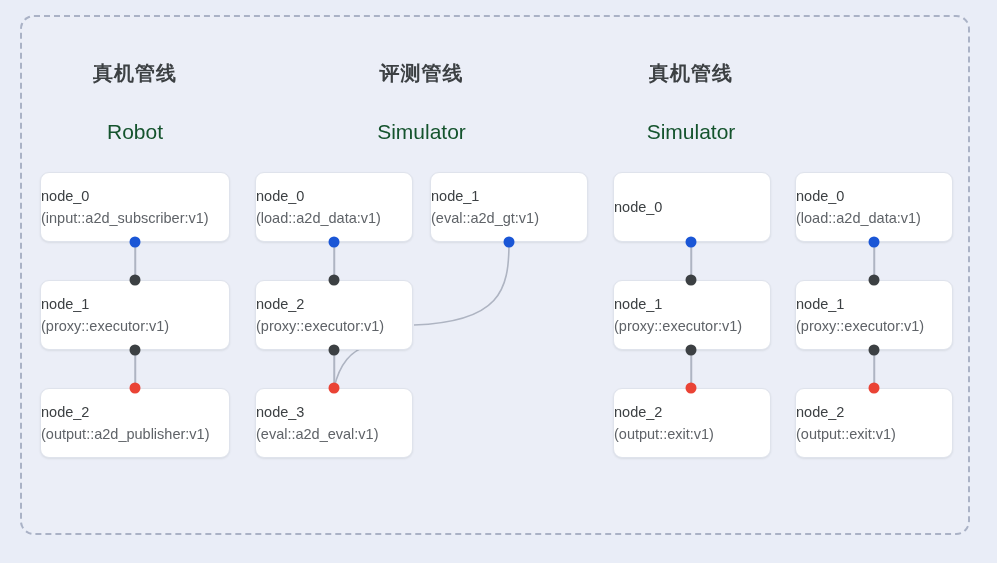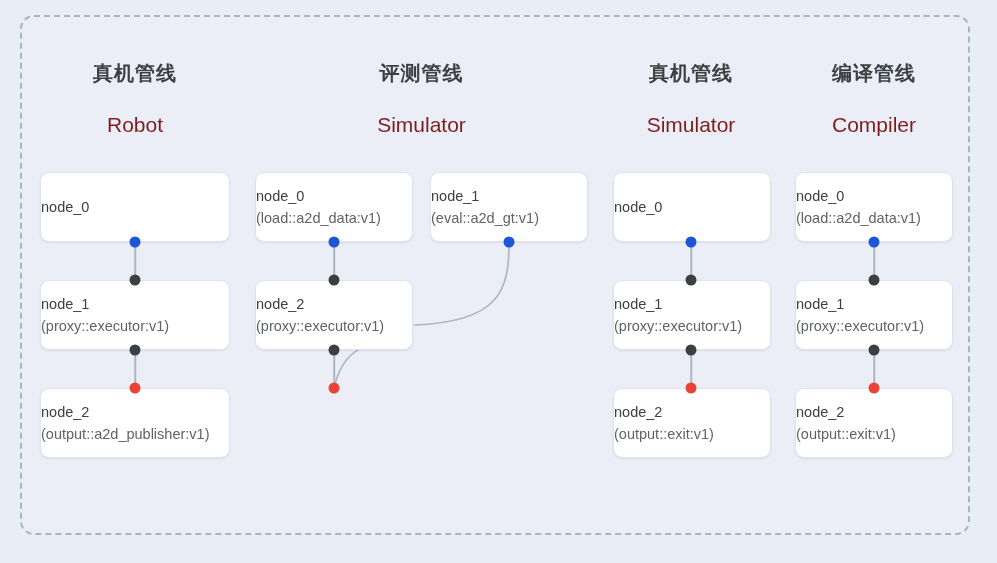--- a/index.html
+++ b/index.html
@@ -21,22 +21,22 @@
     background:rgba(255,255,255,0.10);
   }
 
   
   .col-header{position:absolute;text-align:center;}
   .col-title{
     font-size:20px;font-weight:bold;color:#3c4043;
     letter-spacing:1px;line-height:26px;white-space:nowrap;
   }
   .col-sub{
-    margin-top:26px;
-    font-size:21px;color:#7f1d1d;font-weight:normal;
+    margin-top:33px;
+    font-size:21px;color:#14532d;font-weight:normal;
     line-height:26px;white-space:nowrap;
   }
 
   
   .node{
     position:absolute;box-sizing:border-box;
     background:#ffffff;
     border:1px solid #dfe3ec;
     border-radius:9px;
     box-shadow:0 1px 2px rgba(60,64,67,0.10);
@@ -87,24 +87,20 @@
   <div class="col-header" style="left:330px;top:60px;width:183px;">
     <div class="col-title">评测管线</div>
     <div class="col-sub">Simulator</div>
   </div>
 
   <div class="col-header" style="left:596px;top:60px;width:190px;">
     <div class="col-title">真机管线</div>
     <div class="col-sub">Simulator</div>
   </div>
 
-  <div class="col-header" style="left:779px;top:60px;width:190px;">
-    <div class="col-title">编译管线</div>
-    <div class="col-sub">Compiler</div>
-  </div>
 
   <div class="edge-v" style="left:135px;top:242px;height:38px;"></div>
   <div class="edge-v" style="left:135px;top:350px;height:38px;"></div>
 
   <div class="edge-v" style="left:334px;top:242px;height:38px;"></div>
   <div class="edge-v" style="left:334px;top:350px;height:38px;"></div>
 
   <div class="edge-v" style="left:691px;top:242px;height:38px;"></div>
   <div class="edge-v" style="left:691px;top:350px;height:38px;"></div>
 
@@ -113,20 +109,21 @@
 
   <svg class="curves" viewBox="0 0 997 563" xmlns="http://www.w3.org/2000/svg">
 
     <path d="M 509,243 C 509,290 500,322 414,325" fill="none" stroke="#aeb4c2" stroke-width="1.6"></path>
 
     <path d="M 368,346 C 352,350 340,362 334,388" fill="none" stroke="#aeb4c2" stroke-width="1.6"></path>
   </svg>
 
   <div class="node" style="left:40px;top:172px;width:190px;height:70px;">
     <div class="node-name">node_0</div>
+    <div class="node-type">(input::a2d_subscriber:v1)</div>
   </div>
   <div class="node" style="left:40px;top:280px;width:190px;height:70px;">
     <div class="node-name">node_1</div>
     <div class="node-type">(proxy::executor:v1)</div>
   </div>
   <div class="node" style="left:40px;top:388px;width:190px;height:70px;">
     <div class="node-name">node_2</div>
     <div class="node-type">(output::a2d_publisher:v1)</div>
   </div>
 
@@ -134,20 +131,24 @@
     <div class="node-name">node_0</div>
     <div class="node-type">(load::a2d_data:v1)</div>
   </div>
   <div class="node" style="left:430px;top:172px;width:158px;height:70px;">
     <div class="node-name">node_1</div>
     <div class="node-type">(eval::a2d_gt:v1)</div>
   </div>
   <div class="node" style="left:255px;top:280px;width:158px;height:70px;">
     <div class="node-name">node_2</div>
     <div class="node-type">(proxy::executor:v1)</div>
+  </div>
+  <div class="node" style="left:255px;top:388px;width:158px;height:70px;">
+    <div class="node-name">node_3</div>
+    <div class="node-type">(eval::a2d_eval:v1)</div>
   </div>
 
   <div class="node" style="left:613px;top:172px;width:158px;height:70px;">
     <div class="node-name">node_0</div>
   </div>
   <div class="node" style="left:613px;top:280px;width:158px;height:70px;">
     <div class="node-name">node_1</div>
     <div class="node-type">(proxy::executor:v1)</div>
   </div>
   <div class="node" style="left:613px;top:388px;width:158px;height:70px;">

